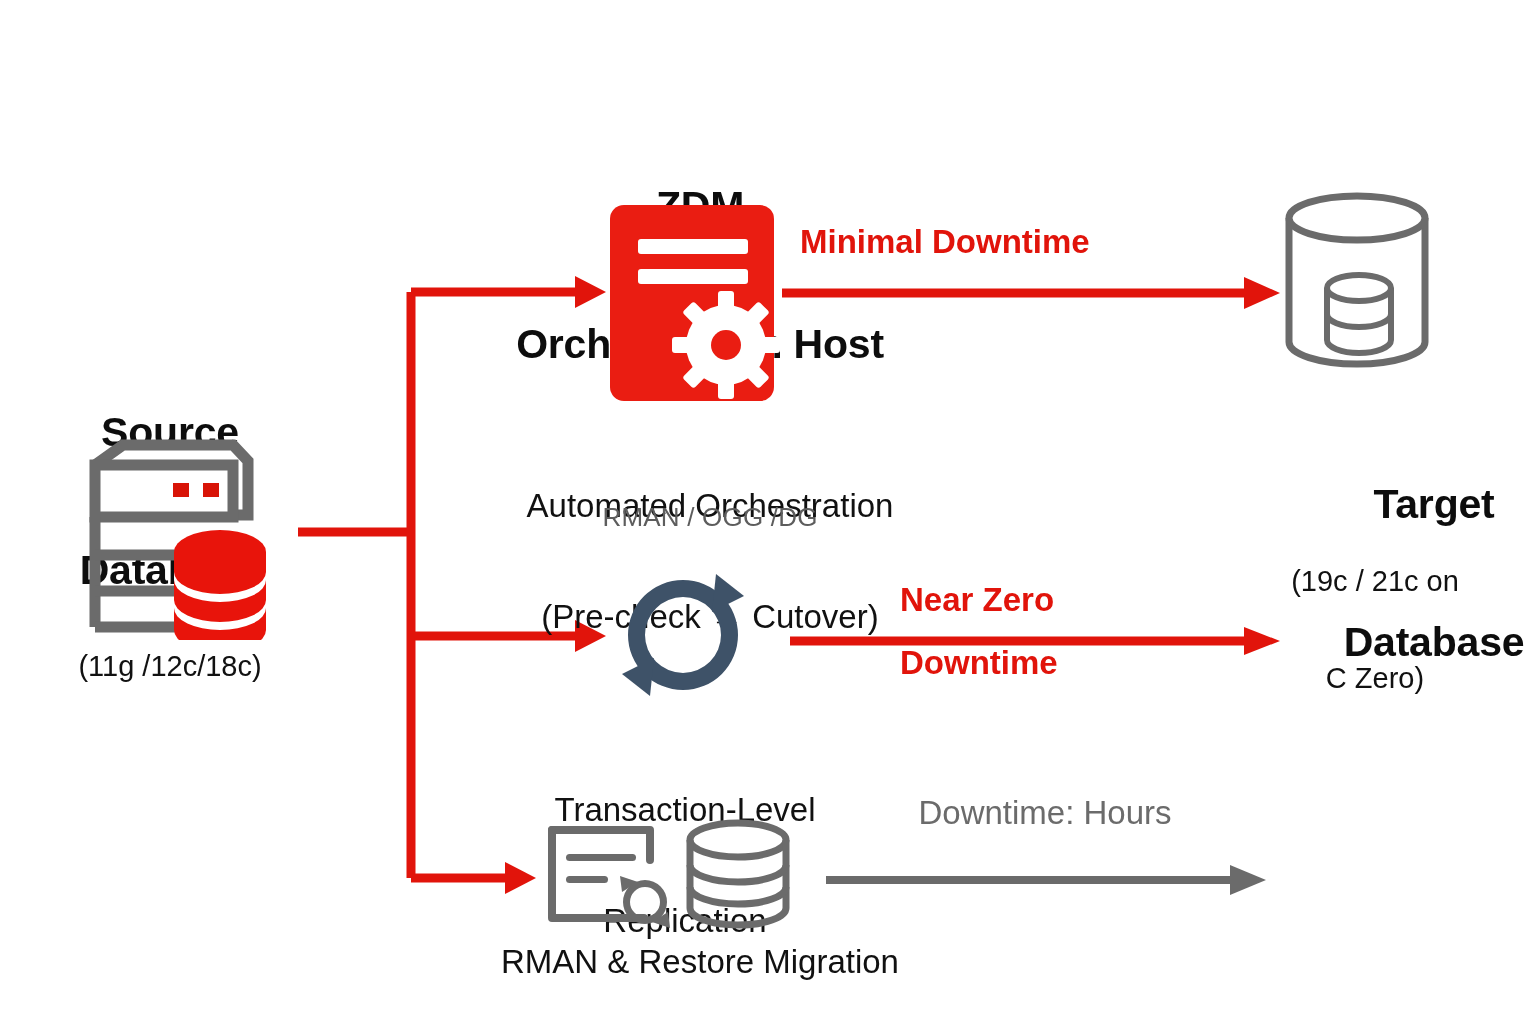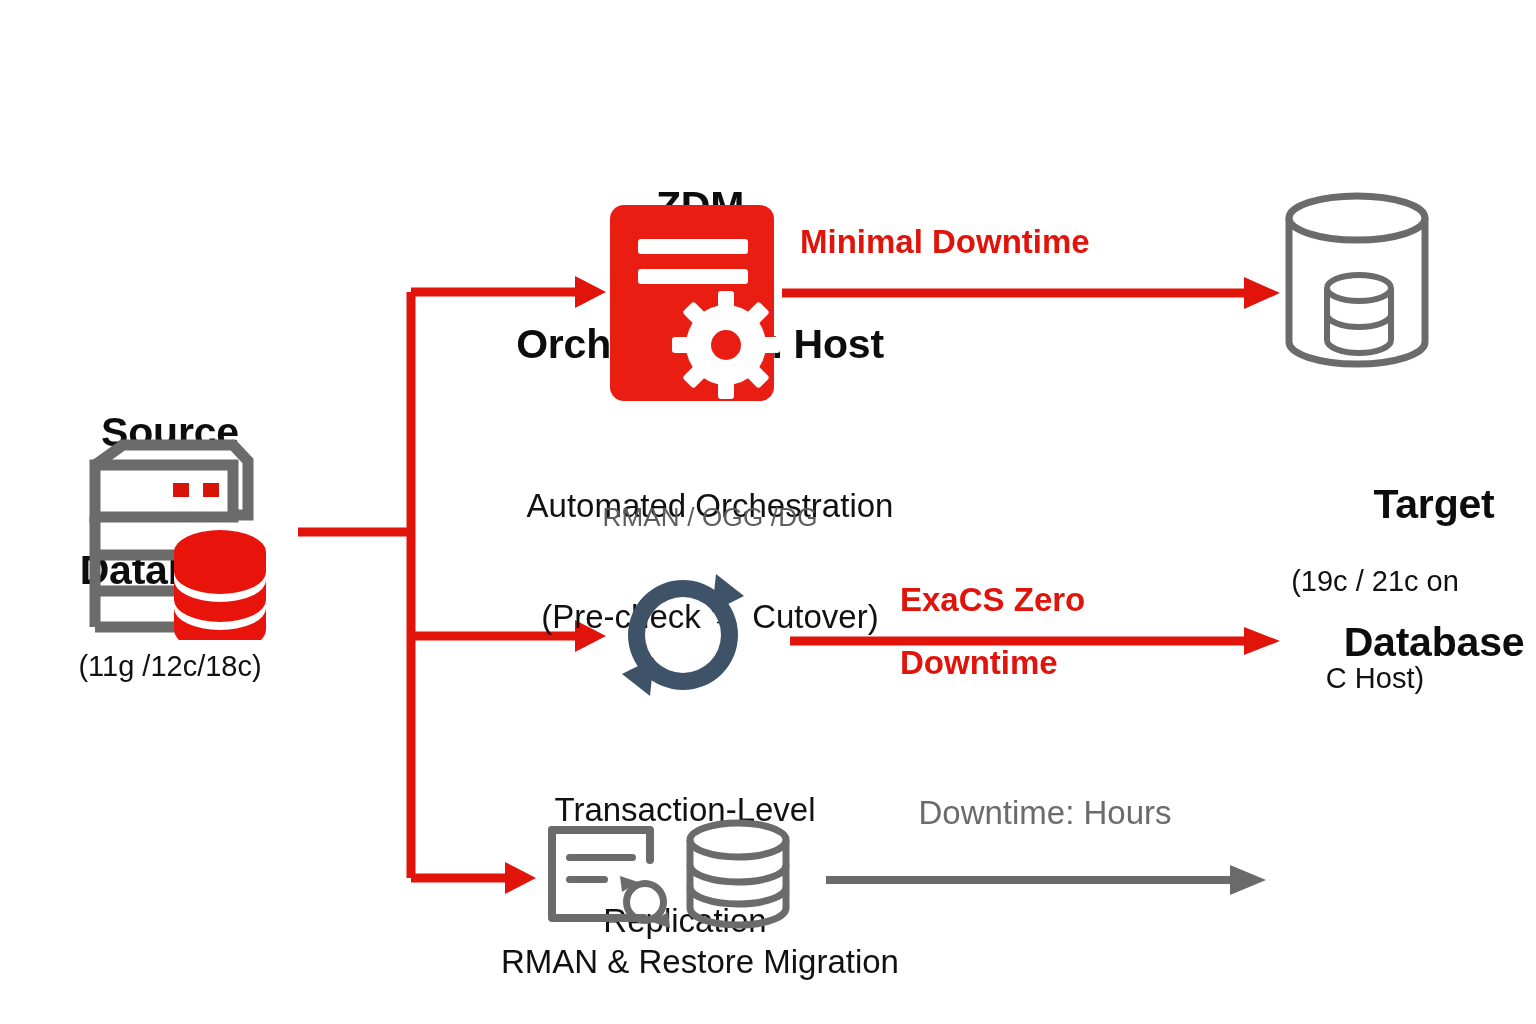--- a/index.html
+++ b/index.html
@@ -159,21 +159,21 @@
     <path d="M44 122 A32 13 0 0 0 108 122" stroke="#6b6b6b" stroke-width="6" fill="none"></path>
     <path d="M44 148 A32 13 0 0 0 108 148" stroke="#6b6b6b" stroke-width="6" fill="none"></path>
   </svg>
 
   <div class="abs txt title-bold" style="left:1284px;top:390px;width:300px;">
     <div>Target</div>
     <div>Database</div>
   </div>
   <div class="abs txt paren" style="left:1225px;top:500px;width:300px;">
     <div>(19c / 21c on</div>
-    <div>C Host)</div>
+    <div>C Zero)</div>
   </div>
 
   <svg class="abs" style="left:620px;top:572px;" width="126" height="126" viewBox="0 0 126 126">
     <g fill="#3e5268">
 
       <path d="M63 8
                A55 55 0 0 1 118 63
                L101 63
                A38 38 0 0 0 63 25 Z"></path>
       <path d="M96 2 L124 24 L92 40 Z"></path>
@@ -184,21 +184,21 @@
       <path d="M30 124 L2 102 L34 86 Z"></path>
       <path d="M8 63 A55 55 0 0 1 63 8 L63 25 A38 38 0 0 0 25 63 Z"></path>
     </g>
   </svg>
 
   <div class="abs txt node-label" style="left:490px;top:718px;width:390px;">
     <div>Transaction-Level</div>
     <div>Replication</div>
   </div>
 
-  <div class="abs txt arrow-label-red" style="left:900px;top:582px;width:340px;">ExaCS Zero</div>
+  <div class="abs txt arrow-label-red" style="left:900px;top:582px;width:340px;">Near Zero</div>
   <svg class="abs" style="left:790px;top:626px;" width="492" height="30" viewBox="0 0 492 30">
     <path d="M0 15 L458 15" stroke="#e1140b" stroke-width="9" fill="none"></path>
     <polygon points="454,1 490,15 454,29" fill="#e1140b"></polygon>
   </svg>
   <div class="abs txt arrow-label-red" style="left:900px;top:645px;width:340px;">Downtime</div>
 
   <svg class="abs" style="left:540px;top:818px;" width="258" height="112" viewBox="0 0 258 112">
 
     <path d="M12 12 L110 12 L110 42" fill="none" stroke="#6b6b6b" stroke-width="8" stroke-linecap="round" stroke-linejoin="round"></path>
     <path d="M12 12 L12 100 L104 100" fill="none" stroke="#6b6b6b" stroke-width="8" stroke-linecap="round" stroke-linejoin="round"></path>

